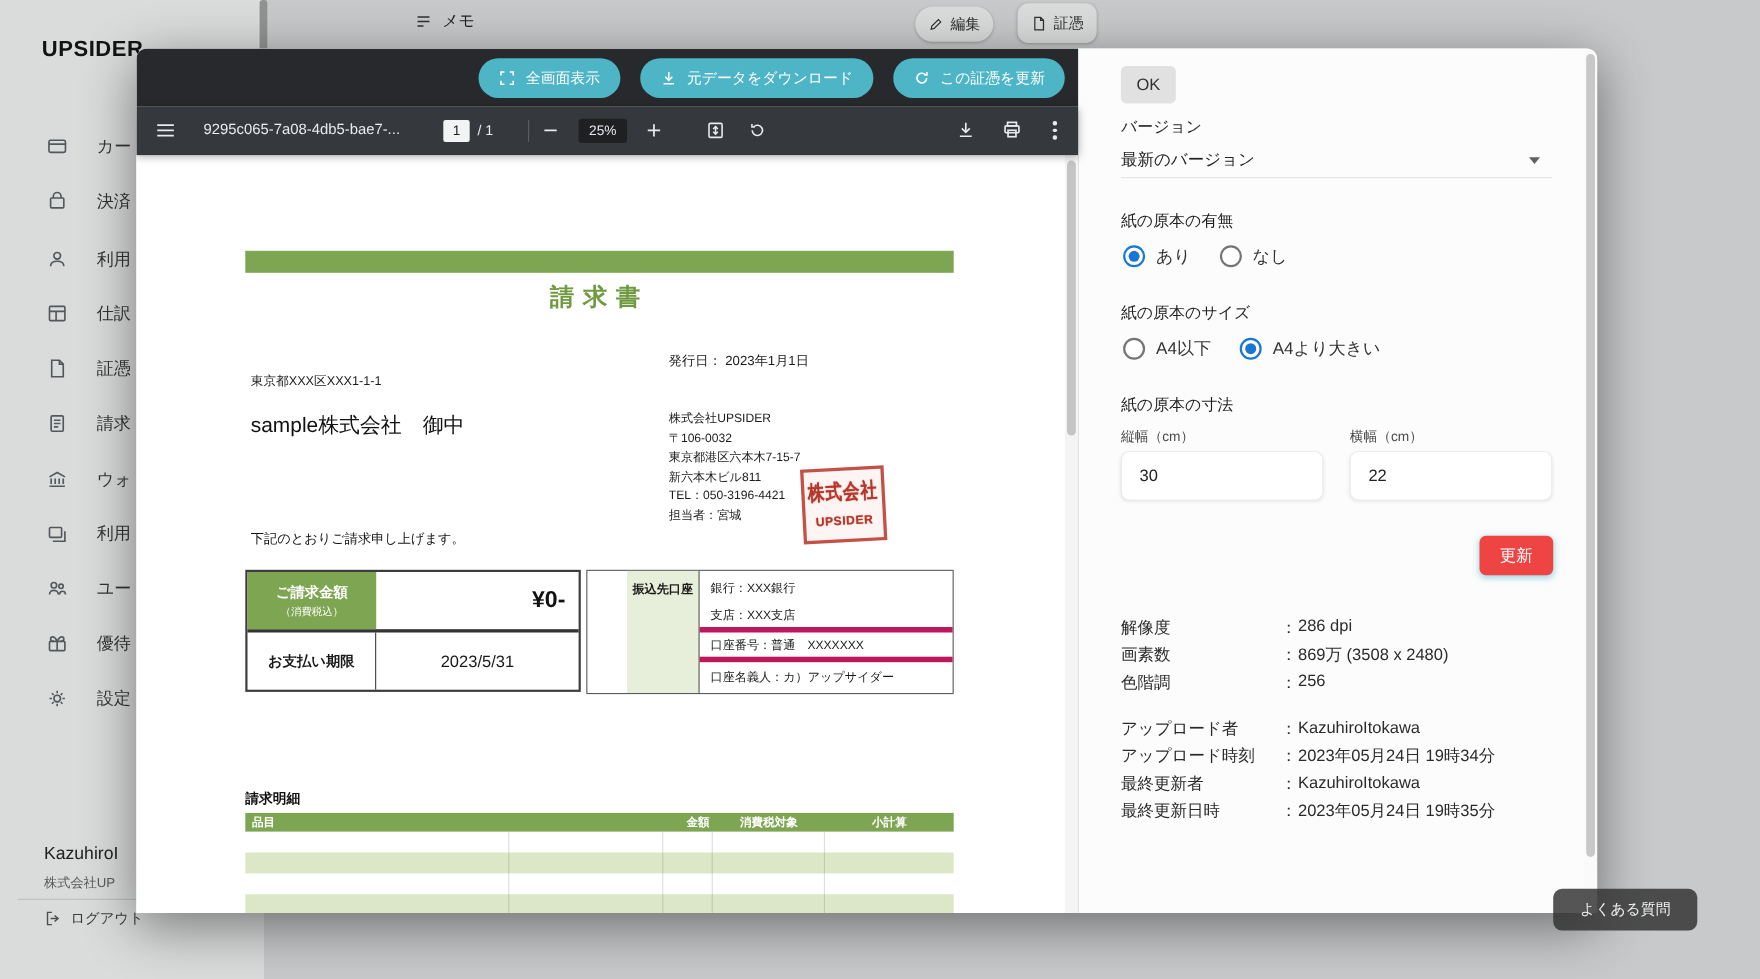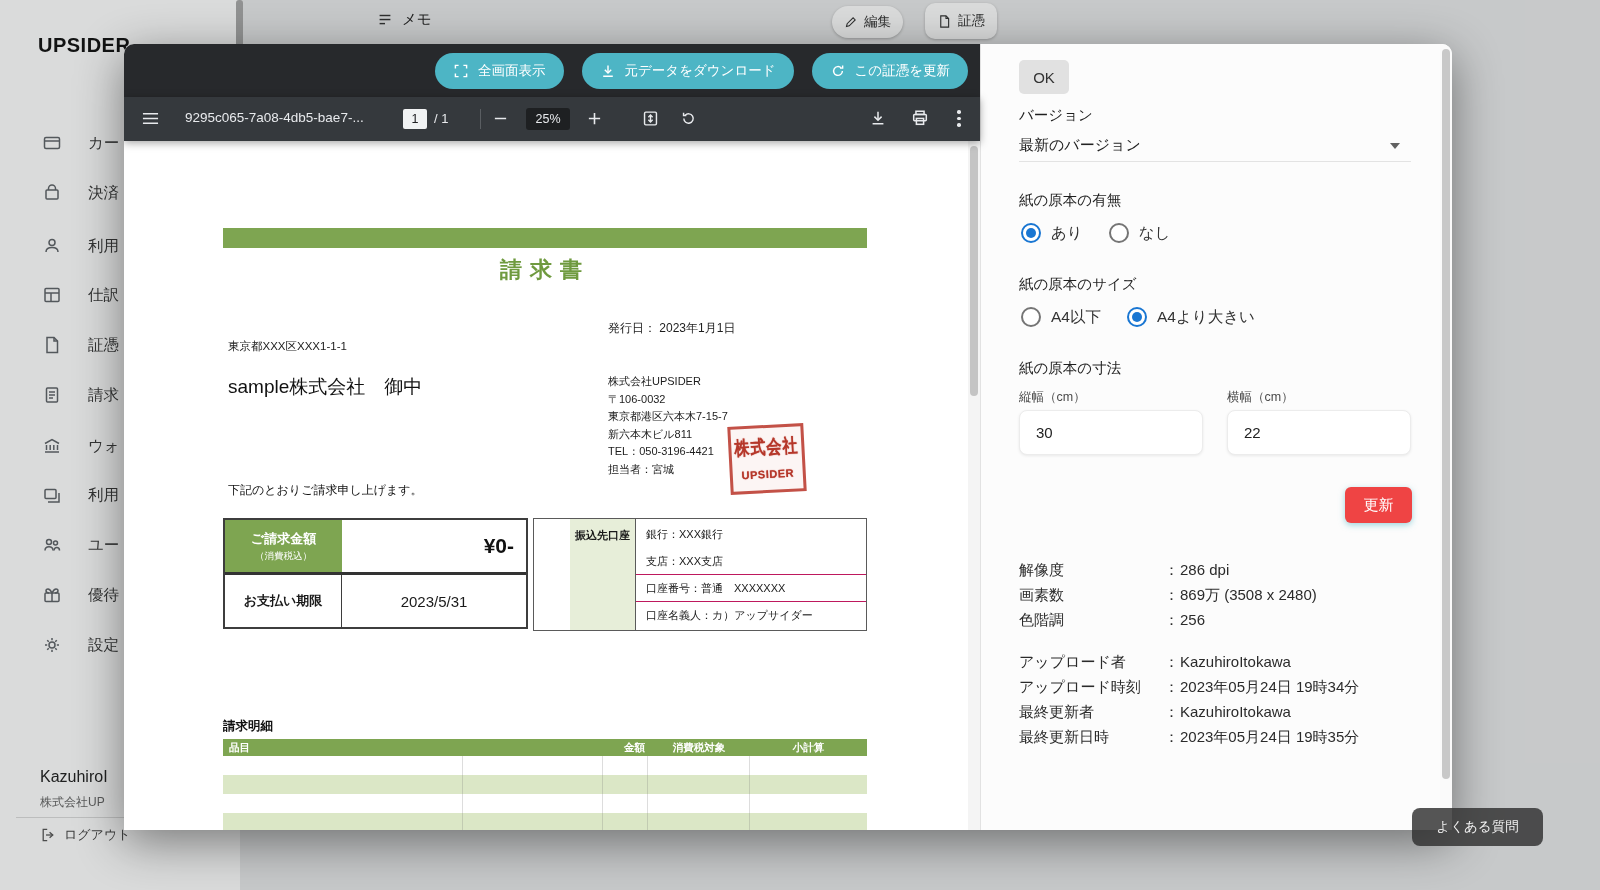--- a/index.html
+++ b/index.html
@@ -2,21 +2,21 @@
 <html><head>
 <meta charset="utf-8">
 <style>
   * { margin:0; padding:0; box-sizing:border-box; }
   body { font-family:"Liberation Sans","DejaVu Sans",sans-serif; background:#888; }
   .screen { position:relative; width:1600px; height:890px; background:#e9eaeb; overflow:hidden; }
 
   
   .sidebar { position:absolute; left:0; top:0; width:240px; height:890px; background:#ffffff; z-index:1; }
   .logo { position:absolute; left:38px; top:34px; font-size:20px; font-weight:bold; letter-spacing:0.5px; color:#111; }
-  .nav-item { position:absolute; left:0; width:240px; height:40px; display:flex; align-items:center; padding-left:42px; gap:26px; }
+  .nav-item { position:absolute; left:0; width:240px; height:40px; display:flex; padding-left:42px; gap:26px; }
   .nav-item svg { stroke:#5f6368; fill:none; stroke-width:1.5; }
   .nav-label { font-size:15.5px; color:#3a3a3a; white-space:nowrap; }
   .user-name { position:absolute; left:40px; top:768px; font-size:16px; color:#222; }
   .user-company { position:absolute; left:40px; top:794px; font-size:12px; color:#666; }
   .side-divider { position:absolute; left:16px; top:817px; width:208px; height:1px; background:#dcdcdc; }
   .logout-row { position:absolute; left:40px; top:826px; display:flex; align-items:center; gap:8px; }
   .logout-row svg { stroke:#555; fill:none; stroke-width:1.6; }
   .logout-label { font-size:13px; color:#444; }
   .page-scrollbar { position:absolute; left:236px; top:0; width:7px; height:90px; background:#a9a9a9; border-radius:3px; z-index:1; }
 
@@ -80,21 +80,21 @@
   .amt-label-main { font-size:13px; font-weight:bold; }
   .amt-label-sub { font-size:9.5px; margin-top:2px; }
   .amt-value { flex:1; display:flex; align-items:center; justify-content:flex-end; padding-right:12px; font-size:21px; font-weight:bold; color:#111; }
   .amt-label2 { width:117px; display:flex; align-items:center; justify-content:center; font-size:13px; font-weight:bold; color:#1a1a1a; border-right:1px solid #3d3d3d; }
   .amt-value2 { flex:1; display:flex; align-items:center; justify-content:center; font-size:15px; color:#1a1a1a; }
 
   .bank-table { position:absolute; left:409px; top:377px; width:334px; height:113px; border:1px solid #5a5a5a; display:flex; background:#fff;padding-left:36px; }
   .bank-label-cell { width:66px; background:#e7eed9; border-right:1px solid #5a5a5a; font-size:11px; font-weight:bold; color:#1a1a1a; text-align:center; padding-top:9px; }
   .bank-content { flex:1; padding-top:2px; }
   .bank-line { height:27px; display:flex; align-items:center; padding-left:10px; font-size:11px; color:#1a1a1a; }
-  .bank-line:nth-child(2), .bank-line:nth-child(3) { border-bottom:1px solid #be185d; }
+  .bank-line:nth-child(2), .bank-line:nth-child(3) { border-bottom:5px solid #be185d; }
 
   .inv-notes { position:absolute; left:104px; top:508px; font-size:10.5px; line-height:18px; color:#1a1a1a; }
   .detail-heading { position:absolute; left:99px; top:577px; font-size:12.5px; font-weight:bold; color:#111; }
   .detail-table { position:absolute; left:99px; top:598px; width:644px; }
   .dt-header { display:grid; grid-template-columns:240px 140px 45px 102px 117px; height:17px; background:#7ea551; color:#fff; font-size:10.5px; font-weight:bold; }
   .dt-header .c1 { padding-left:6px; display:flex; align-items:center; }
   .dt-header .c3 { display:flex; align-items:center; justify-content:flex-end; padding-right:3px; }
   .dt-header .c4, .dt-header .c5 { display:flex; align-items:center; justify-content:center; }
   .dt-row { display:grid; grid-template-columns:240px 140px 45px 102px 117px; height:19px; }
   .dt-row.alt { background:#dbe7c6; }

